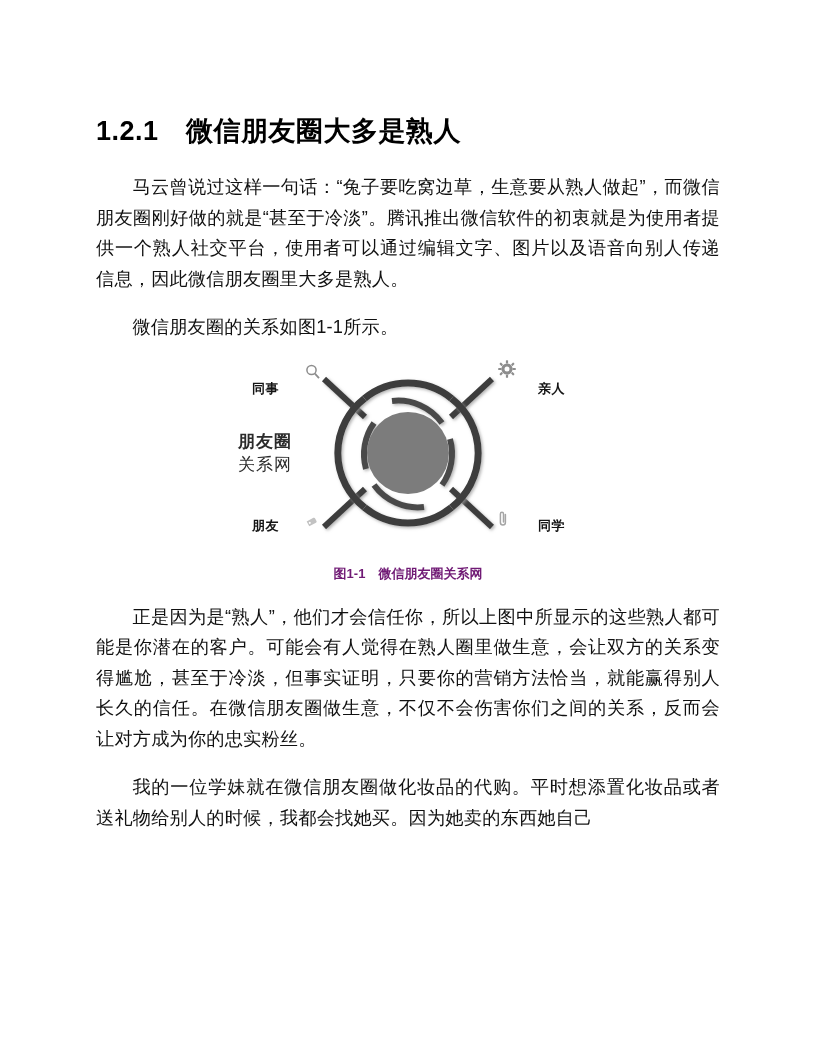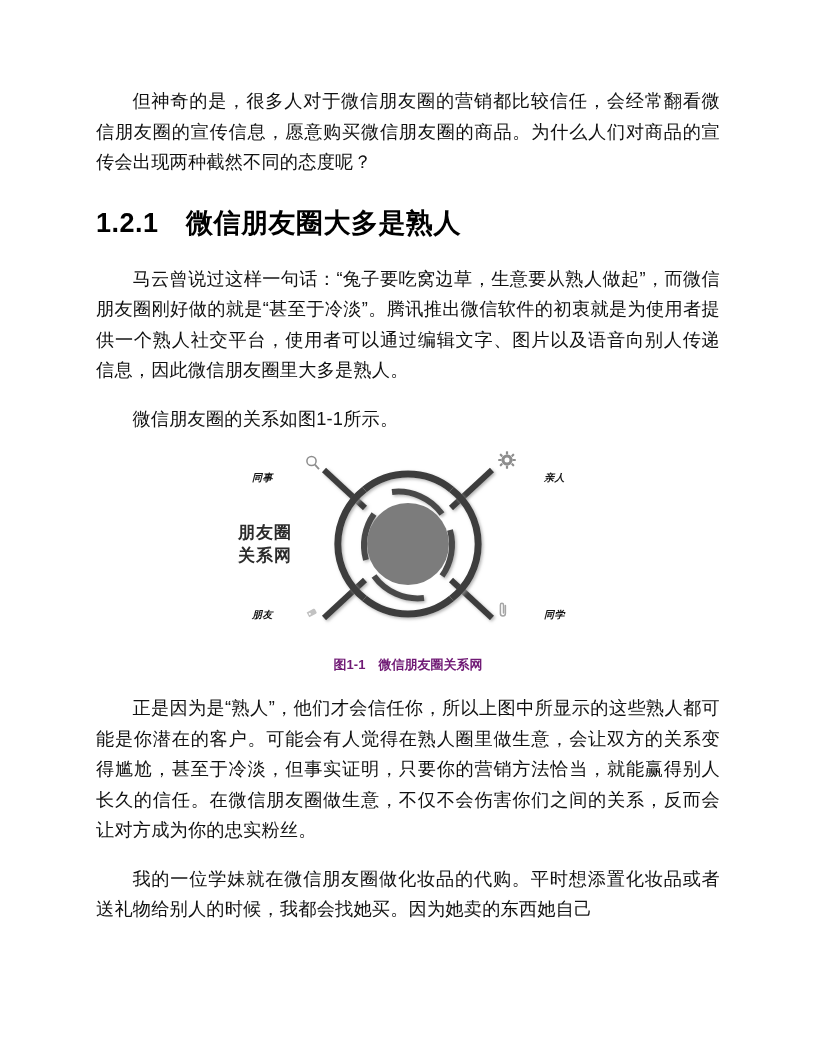--- a/index.html
+++ b/index.html
@@ -73,27 +73,26 @@
 
   .diagram-wrap {
     position: absolute;
     left: 0; top: 0;
     width: 340px;
     height: 196px;
   }
 
   .node-label {
     position: absolute;
-    font-size: 10px;
+    font-size: 13px;
     font-weight: bold;
     color: #141414;
     letter-spacing: 0.5px;
     white-space: nowrap;
     line-height: 1;
-    font-style: italic;
   }
   .label-tl { left: 14px;  top: 27px; }
   .label-tr { right: 13px; top: 27px; }
   .label-bl { left: 14px;  top: 164px; }
   .label-br { right: 13px; top: 164px; margin-left: 12px; }
 
   .corner-icon {
     position: absolute;
     width: 18px;
     height: 18px;
@@ -115,21 +114,20 @@
     font-weight: bold;
     white-space: pre;
   }
 </style>
 </head>
 <body>
 
 <div class="page">
   <div class="content">
 
-    <p class="body-text indent">但神奇的是，很多人对于微信朋友圈的营销都比较信任，会经常翻看微信朋友圈的宣传信息，愿意购买微信朋友圈的商品。为什么人们对商品的宣传会出现两种截然不同的态度呢？</p>
 
     <div class="gap-after-p1"></div>
 
     <h2 class="section-heading">1.2.1　微信朋友圈大多是熟人</h2>
 
     <div class="gap-after-h"></div>
 
     <p class="body-text indent">马云曾说过这样一句话：“兔子要吃窝边草，生意要从熟人做起”，而微信朋友圈刚好做的就是“甚至于冷淡”。腾讯推出微信软件的初衷就是为使用者提供一个熟人社交平台，使用者可以通过编辑文字、图片以及语音向别人传递信息，因此微信朋友圈里大多是熟人。</p>
 
     <div class="gap-med"></div>
@@ -172,21 +170,21 @@
 
             <circle cx="170" cy="98" r="41" fill="#7c7c7c"></circle>
           </svg>
 
           
           <div style="position:absolute; left:0; top:0; width:340px; height:196px;
                       display:flex; flex-direction:column; 
                       justify-content:center; pointer-events:none;">
             <div style="font-size:17px; font-weight:bold; color:#2b2b2b;
                         line-height:23px; letter-spacing:1px;">朋友圈</div>
-            <div style="font-size:17px; font-weight:bold; color:#2b2b2b;
+            <div style="font-size:17px; font-weight:normal; color:#2b2b2b;
                         line-height:23px; letter-spacing:1px;">关系网</div>
           </div>
 
           
           <span class="corner-icon icon-tl">
             <svg width="18" height="18" viewBox="0 0 18 18">
               <circle cx="7.5" cy="7" r="4.6" fill="none" stroke="#8d8d8d" stroke-width="1.5"></circle>
               <line x1="10.9" y1="10.6" x2="15" y2="15.2" stroke="#8d8d8d" stroke-width="1.8"></line>
             </svg>
           </span>

